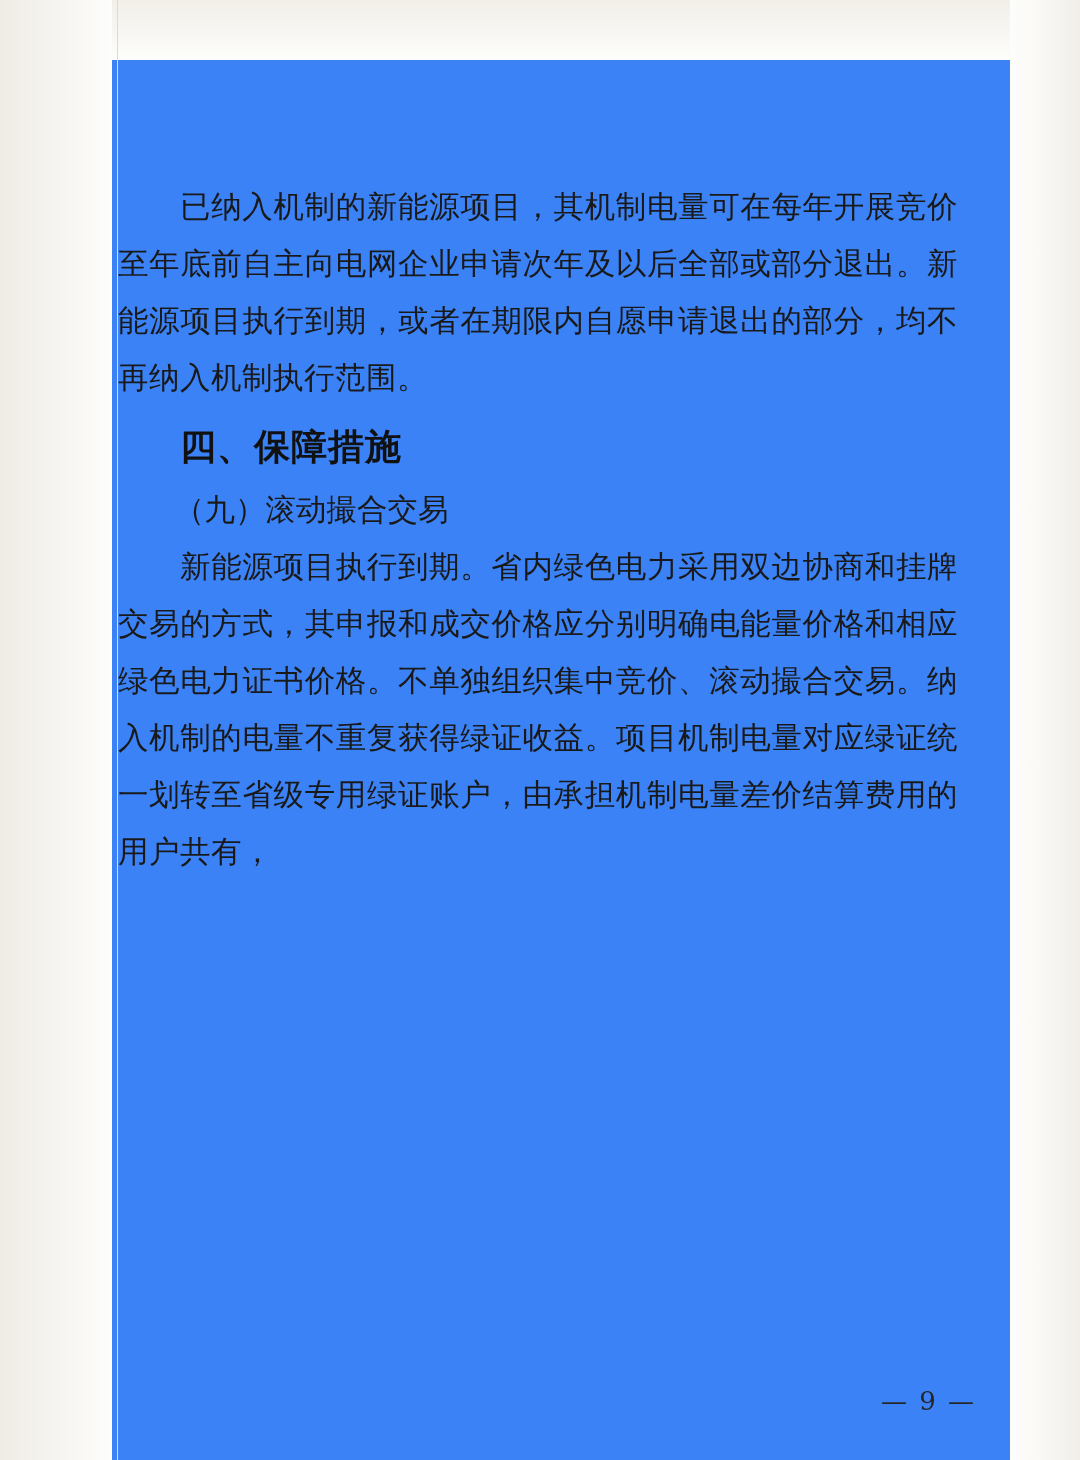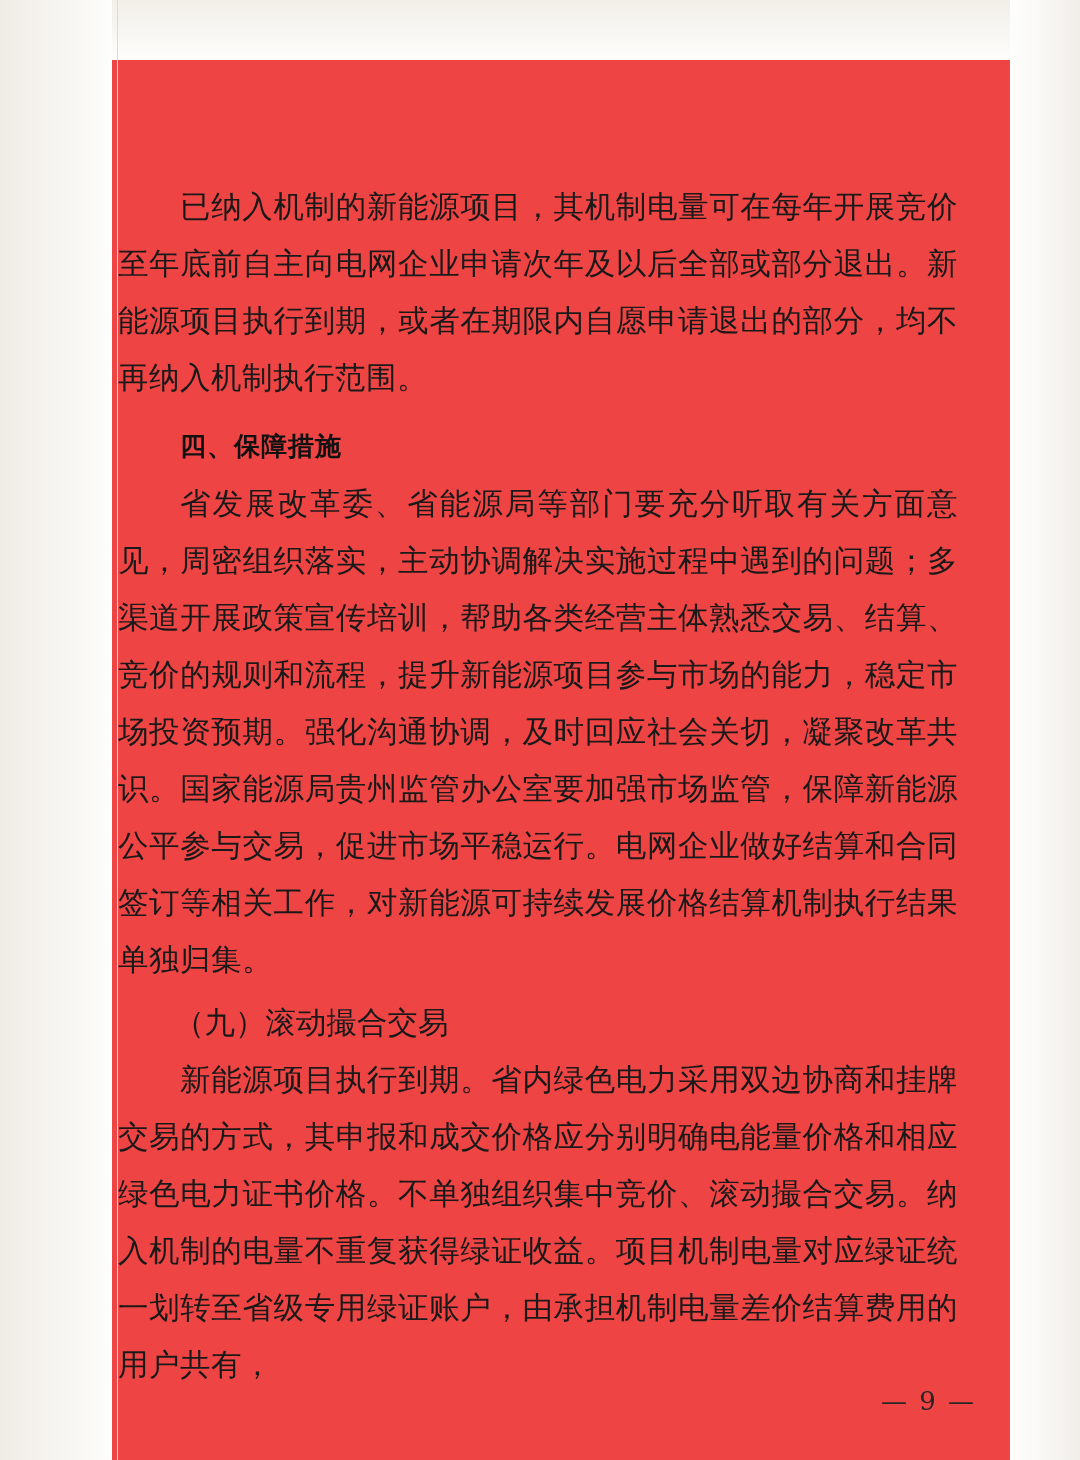--- a/index.html
+++ b/index.html
@@ -11,21 +11,21 @@
     height: 1460px;
     background: #ffffff;
     font-family: "DejaVu Serif", "Liberation Serif", serif;
     color: #1a1a1a;
     overflow: hidden;
     position: relative;
   }
   .page {
     position: absolute;
     inset: 0;
-    background: #ef4444;
+    background: #3b82f6;
   }
   
   .scan-edge-left {
     position: absolute;
     left: 0; top: 0; bottom: 0;
     width: 112px;
     background: linear-gradient(to right, #efece6 0%, #f7f5f1 55%, #fdfdfb 100%);
     pointer-events: none;
   }
   .scan-edge-right {
@@ -66,25 +66,25 @@
     letter-spacing: 0.5px;
     text-align: justify;
     text-justify: inter-character;
     color: #191919;
   }
   p.indent {
     text-indent: 62px;
   }
   .section-heading {
     margin: 12px 0 0 0;
-    font-size: 26px;
+    font-size: 36px;
     line-height: 57px;
     font-weight: bold;
     text-indent: 62px;
-    font-family: Liberation Serif, serif;
+    font-family: Liberation Sans, sans-serif;
     letter-spacing: 1px;
     color: #111111;
   }
   .sub-heading {
     margin: 6px 0 0 0;
     font-size: 30.5px;
     line-height: 57px;
     text-indent: 56px;
     color: #191919;
   }
@@ -109,21 +109,20 @@
   <div class="scan-edge-left"></div>
   <div class="scan-edge-right"></div>
   <div class="gutter-line"></div>
 
   <div class="content">
     <p class="body-text indent">已纳入机制的新能源项目，其机制电量可在每年开展竞价至年底前自主向电网企业申请次年及以后全部或部分退出。新能源项目执行到期，或者在期限内自愿申请退出的部分，均不再纳入机制执行范围。</p>
 
     <p class="section-heading">四、保障措施</p>
 
 
-    <p class="body-text indent para-gap">省发展改革委、省能源局等部门要充分听取有关方面意见，周密组织落实，主动协调解决实施过程中遇到的问题；多渠道开展政策宣传培训，帮助各类经营主体熟悉交易、结算、竞价的规则和流程，提升新能源项目参与市场的能力，稳定市场投资预期。强化沟通协调，及时回应社会关切，凝聚改革共识。国家能源局贵州监管办公室要加强市场监管，保障新能源公平参与交易，促进市场平稳运行。电网企业做好结算和合同签订等相关工作，对新能源可持续发展价格结算机制执行结果单独归集。</p>
 
     <p class="sub-heading">（九）滚动撮合交易</p>
 
     <p class="body-text indent para-gap">新能源项目执行到期。省内绿色电力采用双边协商和挂牌交易的方式，其申报和成交价格应分别明确电能量价格和相应绿色电力证书价格。不单独组织集中竞价、滚动撮合交易。纳入机制的电量不重复获得绿证收益。项目机制电量对应绿证统一划转至省级专用绿证账户，由承担机制电量差价结算费用的用户共有，</p>
   </div>
 
   <div class="footer">— 9 —</div>
 </div>
 
 </body></html>

